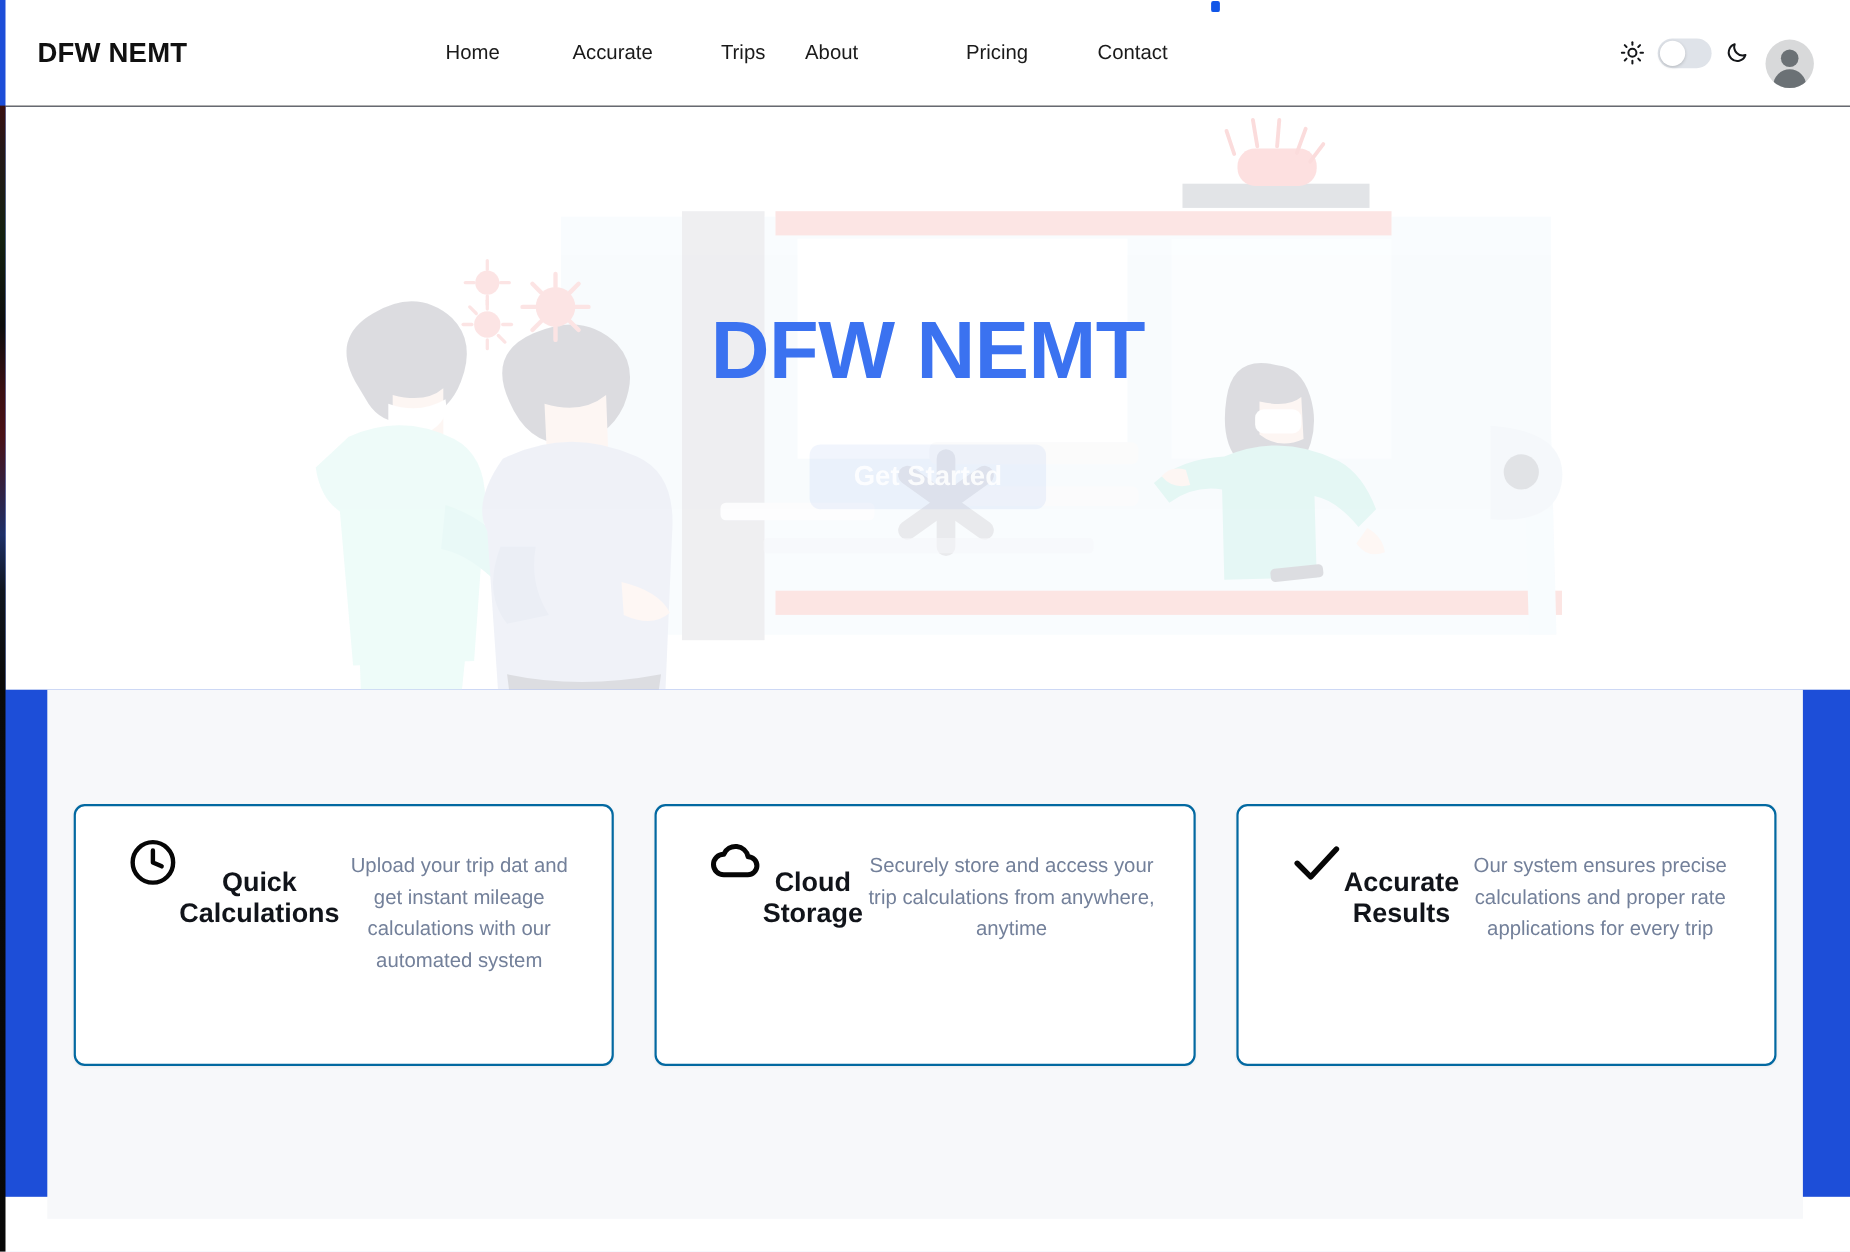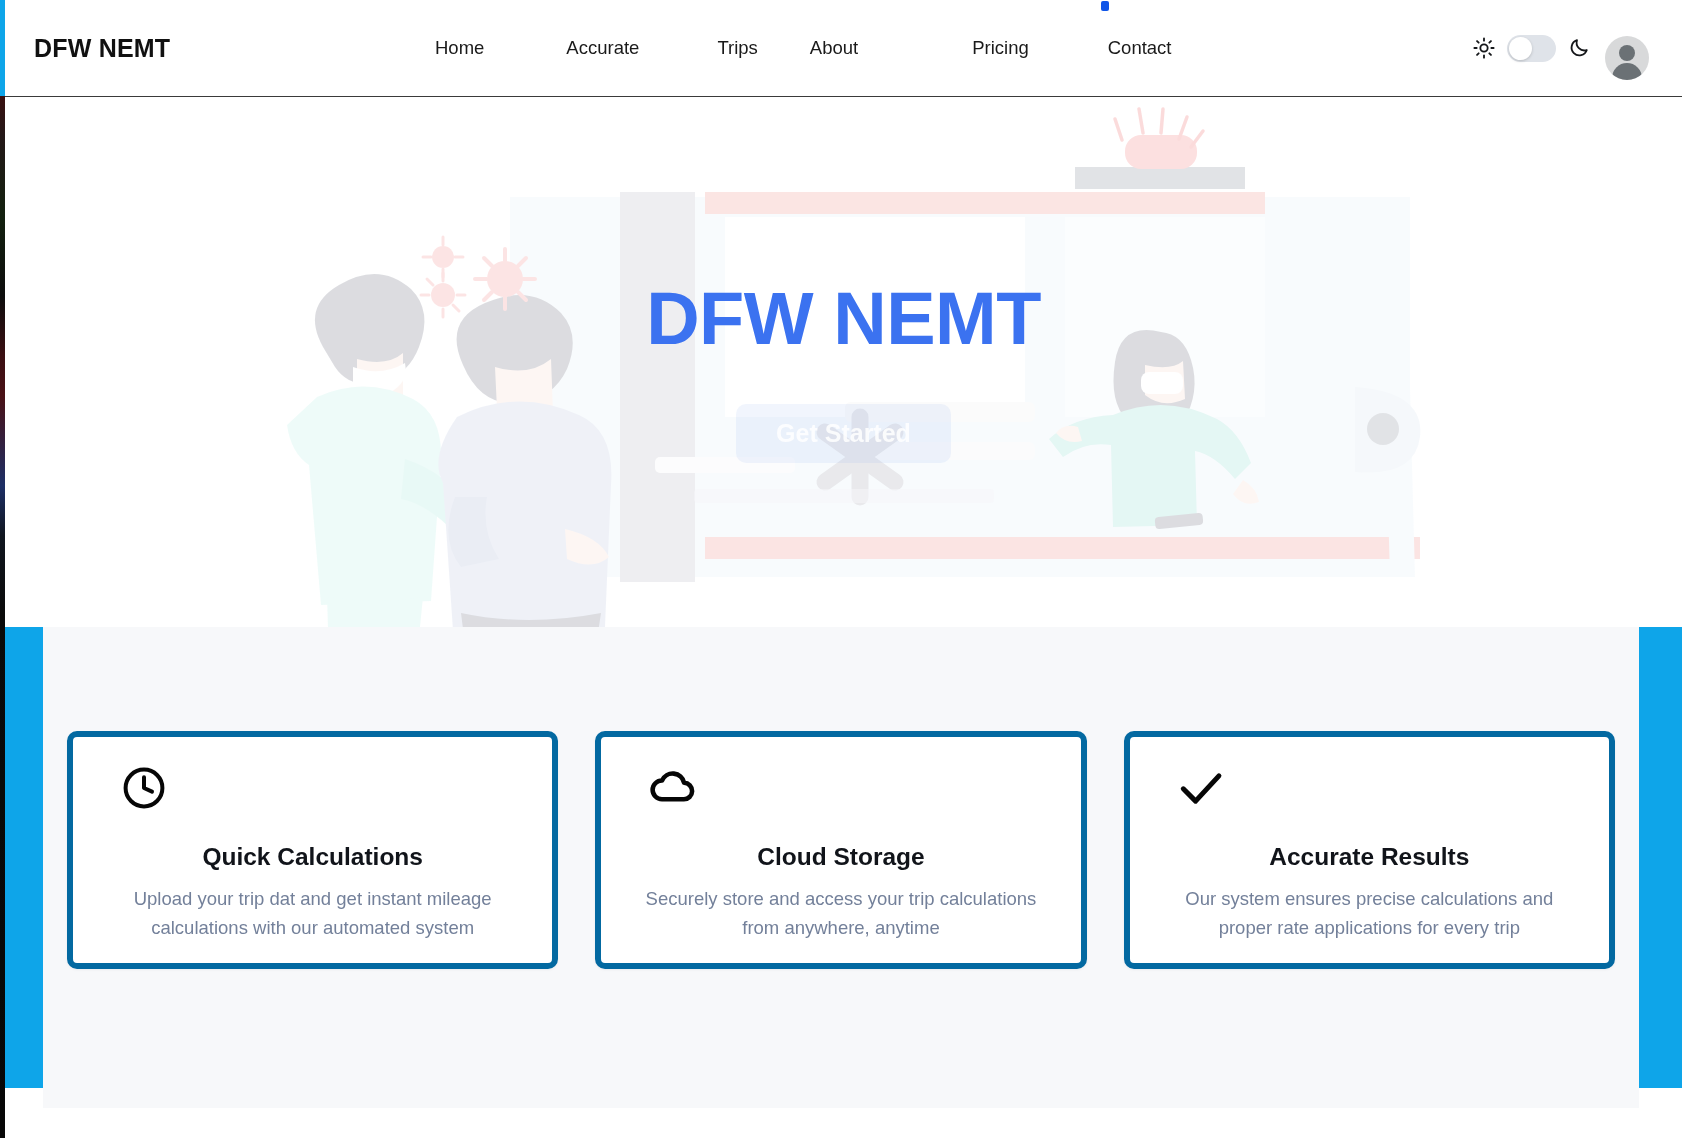--- a/index.html
+++ b/index.html
@@ -9,21 +9,21 @@
     height: 1138px;
     background: #ffffff;
     font-family: "Liberation Sans", sans-serif;
     overflow: hidden;
   }
 
   .page {
     position: relative;
     width: 1682px;
     height: 1088px;
-    background: #0ea5e9;
+    background: #1d4ed8;
   }
 
   
   .edge-strip {
     position: absolute;
     left: 0; top: 96px;
     width: 5px; height: 1042px;
     background: linear-gradient(to bottom,
        #3a1010 0px, #241818 40px, #13210f 120px,
        #0d0d0d 200px, #3b0f12 260px, #4a1116 300px,
@@ -54,24 +54,24 @@
   .brand {
     position: absolute;
     left: 29px;
     font-size: 25px;
     font-weight: 700;
     color: #111111;
     letter-spacing: 0.2px;
   }
   .nav-links {
     position: absolute;
-    left: 430px;
+    left: 400px;
     display: flex;
     align-items: center;
-    gap: 16px;
+    gap: 0;
   }
   .nav-link {
     font-size: 18.5px;
     color: #1a1a1a;
     text-decoration: none;
     padding: 6px 0;
     white-space: nowrap;
   }
   .nav-link:nth-child(1) { margin-right: 66px; }
   .nav-link:nth-child(2) { margin-right: 62px; }
@@ -196,26 +196,26 @@
     left: 24px; top: 104px;
     width: 1548px;
     display: flex;
     gap: 37px;
   }
   .card {
     flex: 1;
     height: 238px;
     background: #ffffff;
     border-radius: 10px;
-    border: 6px solid #0369a1;
+    border: 2px solid #0369a1;
     box-shadow: 0 1px 3px rgba(16,24,40,0.05);
     padding: 26px 30px 0 30px;
     display: flex;
-    flex-direction: column;
-    align-items: center;
+    flex-direction: row;
+    align-items: flex-start;
   }
   .card-icon {
     align-self: flex-start;
     margin-left: 16px;
     width: 50px; height: 50px;
     display: flex;
     align-items: center;
     justify-content: center;
   }
   .card-title {

